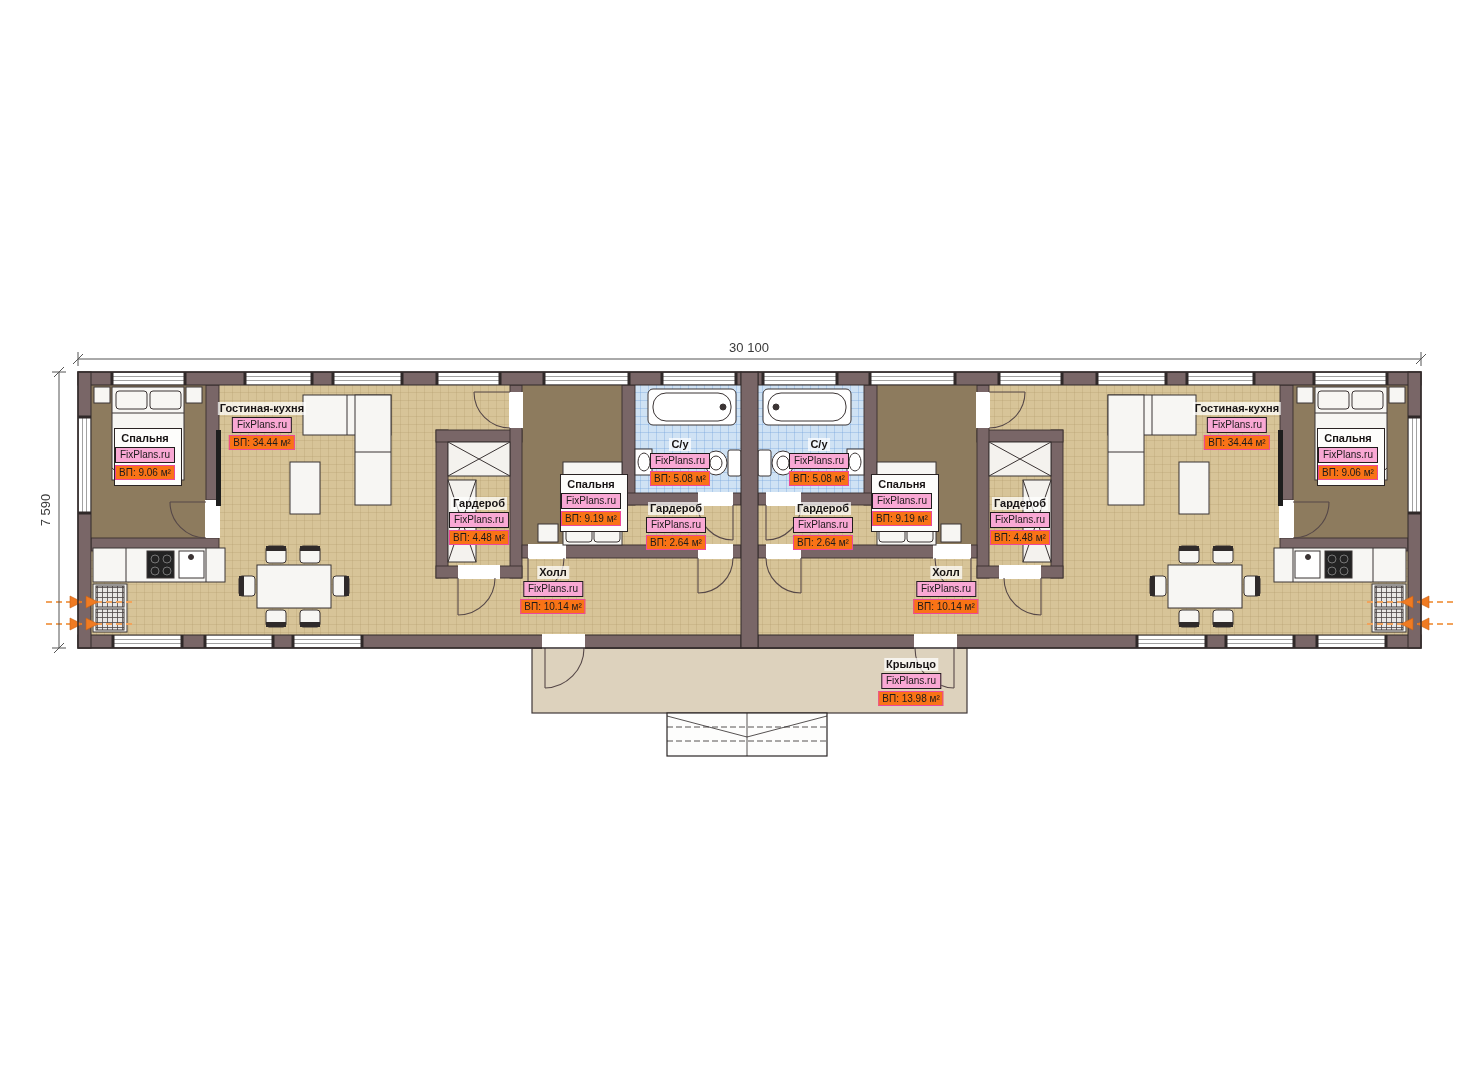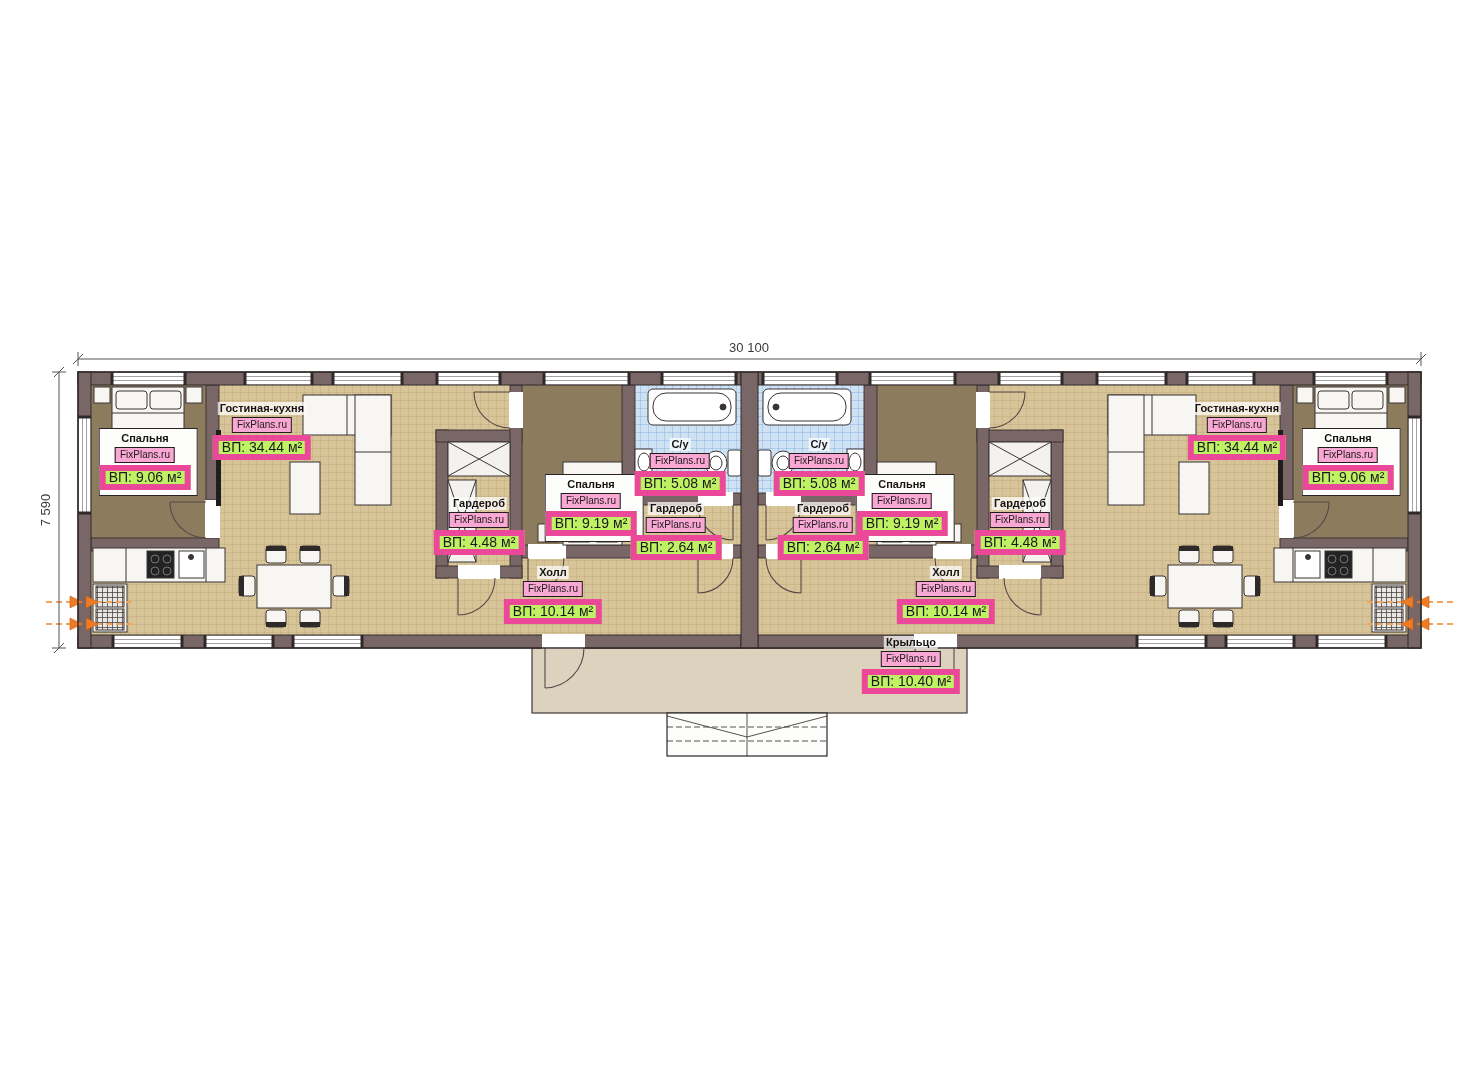--- a/index.html
+++ b/index.html
@@ -15,21 +15,21 @@
   }
   .rl-name{
     font-size:11px;font-weight:bold;color:#171313;line-height:13px;
     background:rgba(255,255,255,0.72);padding:0 2px;white-space:nowrap;
   }
   .rl-brand{
     font-size:10px;color:#1c1a1a;border:1px solid #201c1c;background:#f9a8d4;
     padding:0 4px;margin-top:2px;line-height:14px;white-space:nowrap;
   }
   .rl-area{
-    font-size:14px;color:#1c1a1a;border:6px solid #ec4899;background:#bef264;
+    font-size:10px;color:#1c1a1a;border:1px solid #ec4899;background:#f97316;
     padding:0 3px;margin-top:2px;line-height:13px;white-space:nowrap;
   }
   .boxed{
     background:#fdfdfb;border:1.5px solid #2a2323;padding:3px 6px 5px 0;
   }
   .boxed .rl-name{background:transparent;}
   .dim-text{fill:#3a3a3a;font-size:13px;font-family:"Liberation Sans",sans-serif;}
 </style>
 </head>
 <body>
@@ -394,19 +394,19 @@
   <div class="rl-brand">FixPlans.ru</div>
   <div class="rl-area">ВП: 2.64 м²</div>
 </div>
 
 <div class="room-label" style="left:946px;top:566px">
   <div class="rl-name">Холл</div>
   <div class="rl-brand">FixPlans.ru</div>
   <div class="rl-area">ВП: 10.14 м²</div>
 </div>
 
-<div class="room-label" style="left:911px;top:636px">
+<div class="room-label" style="left:911px;top:658px">
   <div class="rl-name">Крыльцо</div>
   <div class="rl-brand">FixPlans.ru</div>
-  <div class="rl-area">ВП: 10.40 м²</div>
+  <div class="rl-area">ВП: 13.98 м²</div>
 </div>
 
 </div>
 
 </body></html>

